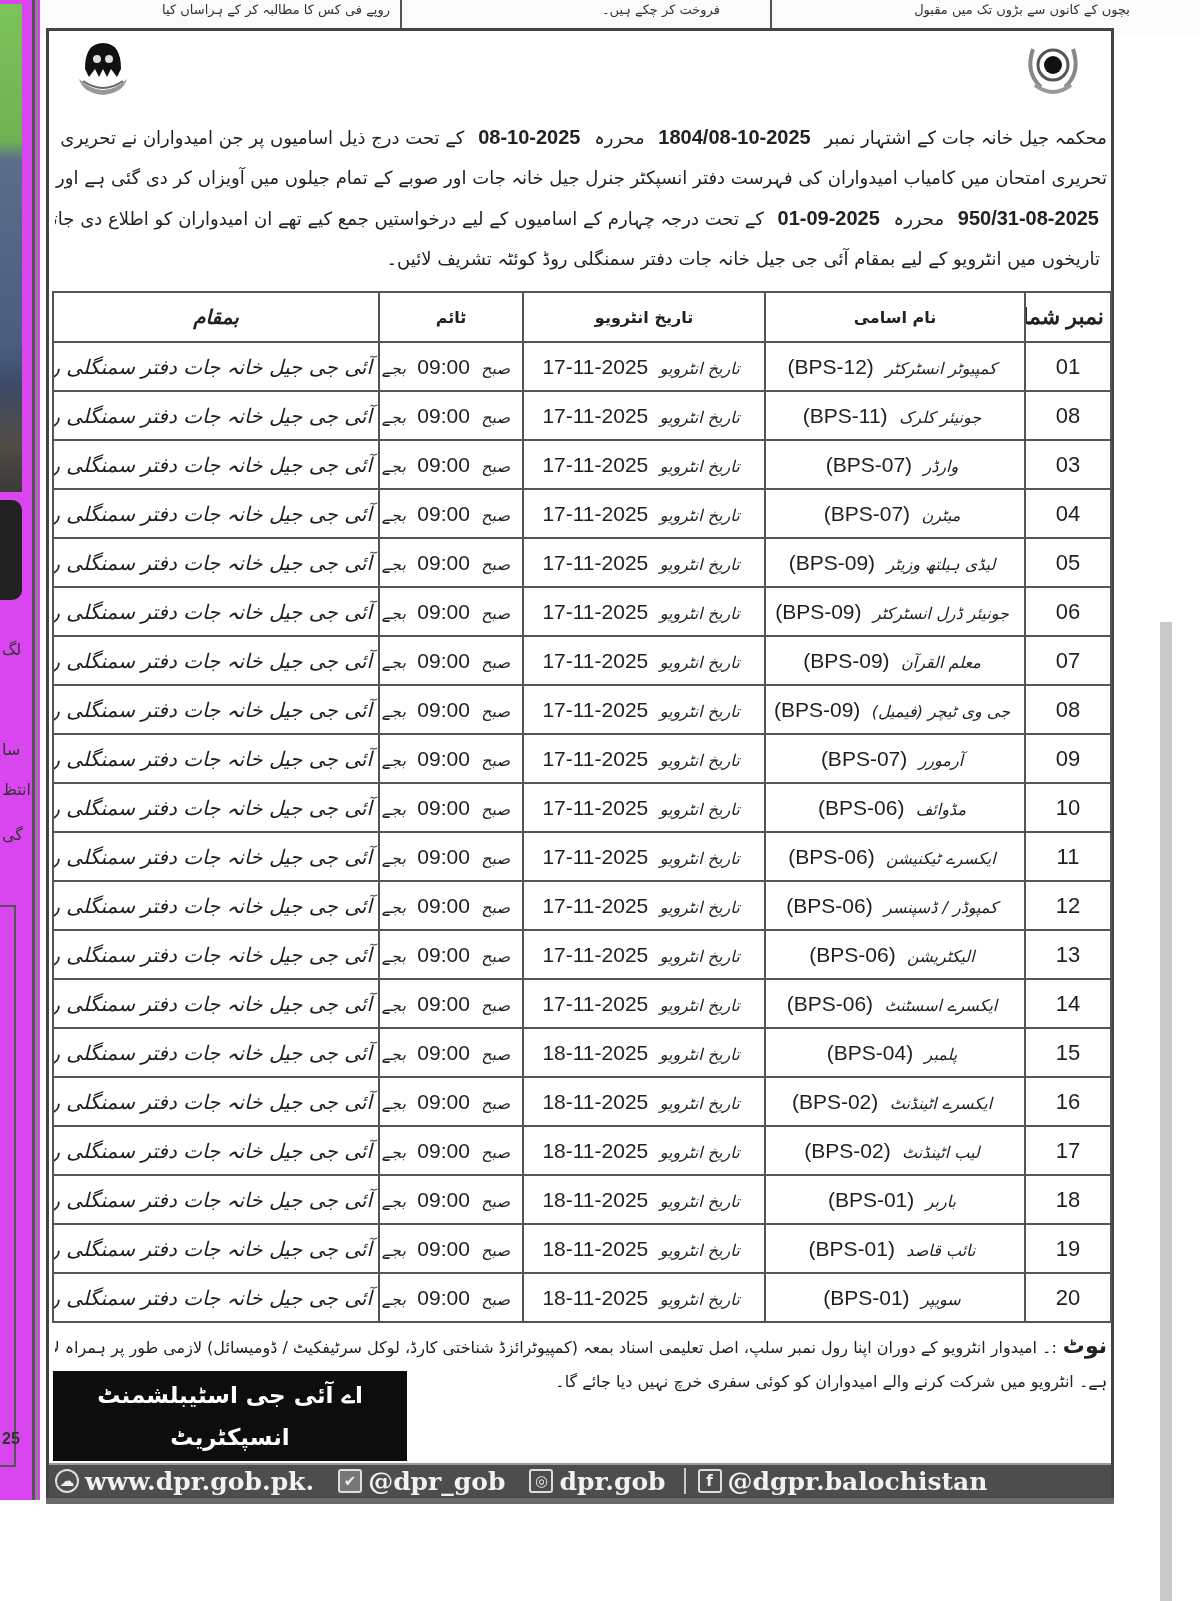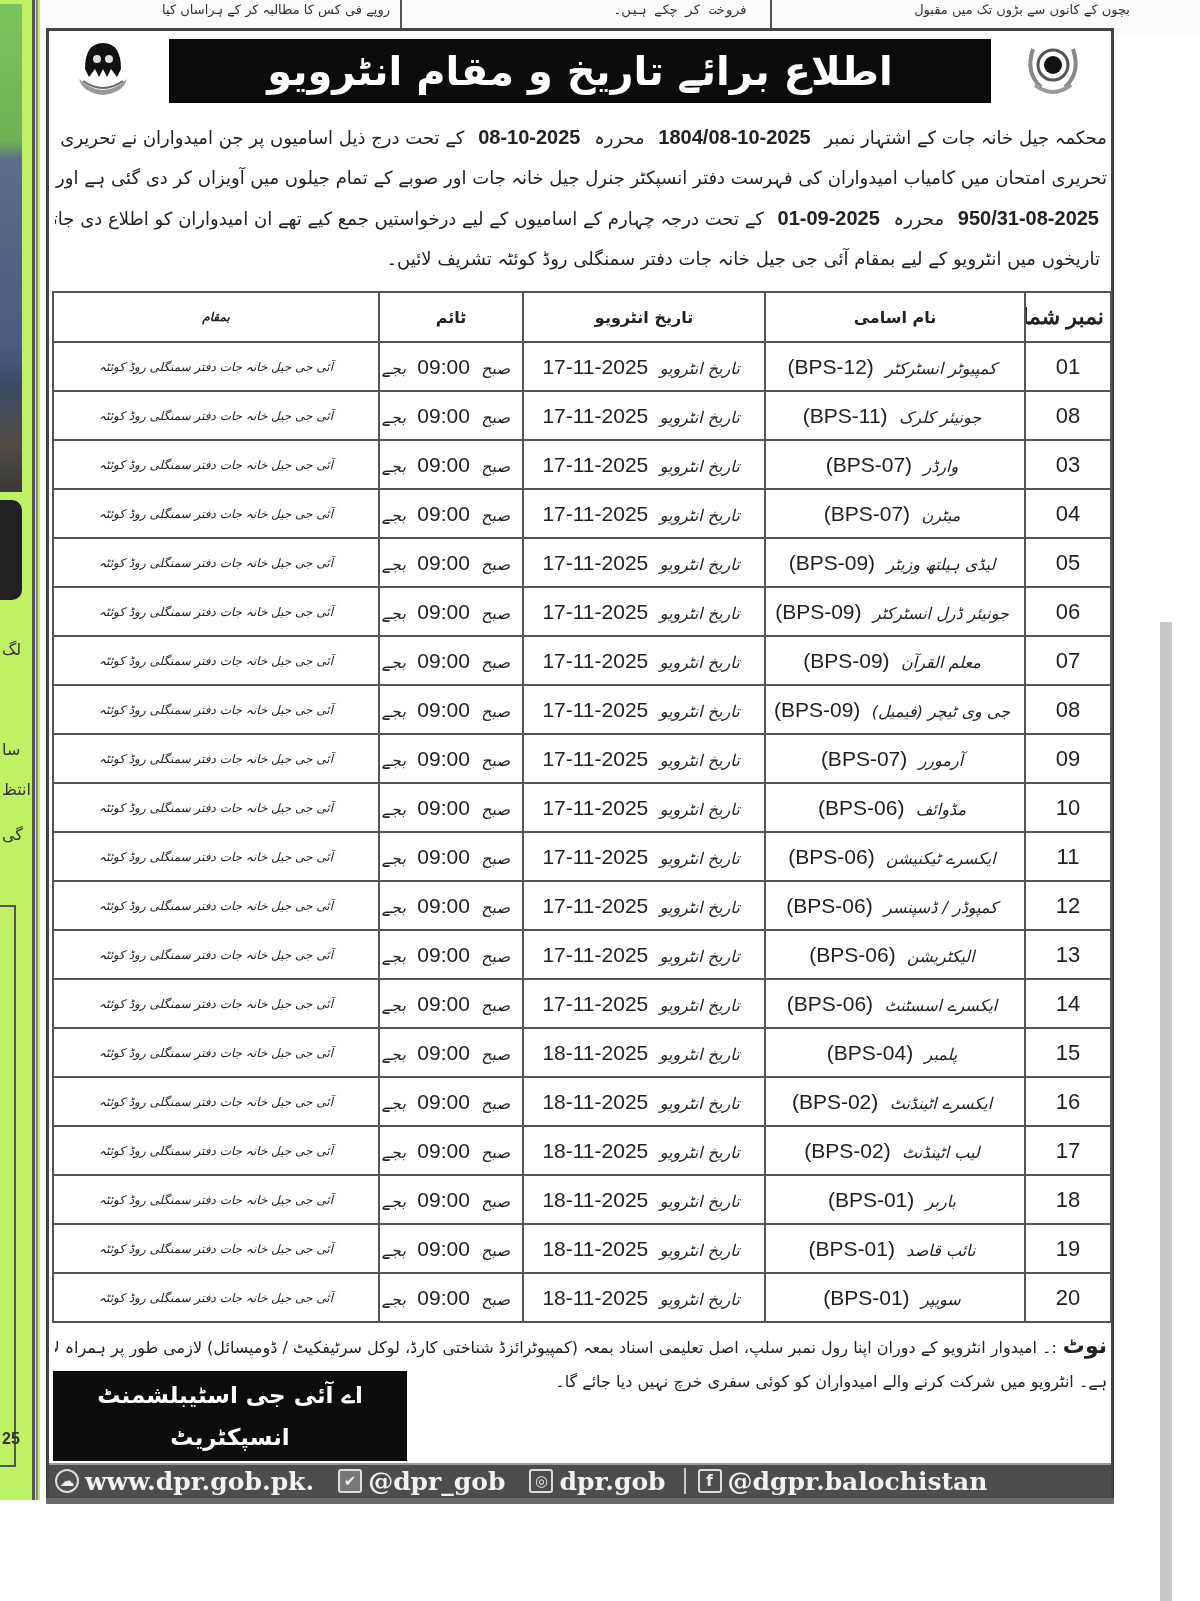--- a/index.html
+++ b/index.html
@@ -4,21 +4,21 @@
 <style>
   * { box-sizing: border-box; margin: 0; padding: 0; }
   html, body { width: 1200px; height: 1601px; background: #ffffff; overflow: hidden; }
   body { position: relative; font-family: "DejaVu Sans", sans-serif; color: #1a1a1a; }
 
   
   .top-strip { position: absolute; left: 0; top: 0; width: 1200px; height: 36px; background: #fbfbfb; }
   .top-strip .col-text { position: absolute; top: 2px; font-size: 13px; color: #333; direction: rtl; white-space: nowrap; overflow: hidden; }
   .top-strip .col-sep { position: absolute; top: 0; width: 2px; height: 28px; background: #555; }
 
-  .left-strip { position: absolute; left: 0; top: 0; width: 40px; height: 1500px; background: #bef264; overflow: hidden; }
+  .left-strip { position: absolute; left: 0; top: 0; width: 40px; height: 1500px; background: #d946ef; overflow: hidden; }
   .left-photo { position: absolute; left: 0; top: 4px; width: 22px; height: 488px;
     background: linear-gradient(180deg, #7cc35b 0%, #6fb253 28%, #5a6d8a 32%, #4a5d80 70%, #3c4a66 78%, #504c45 90%, #3a3a3a 100%); }
   .left-black-tab { position: absolute; left: 0; top: 500px; width: 22px; height: 100px; background: #222; border-radius: 0 10px 10px 0; }
   .left-text { position: absolute; left: 2px; font-size: 16px; color: #333; }
   .left-box { position: absolute; left: 0; top: 905px; width: 16px; height: 562px; border: 2px solid #555; border-left: none; }
   .left-rule { position: absolute; left: 32px; top: 0; width: 3px; height: 1500px; background: #555; }
   .left-rule2 { position: absolute; left: 36px; top: 0; width: 2px; height: 1500px; background: #888; }
 
   .right-scroll { position: absolute; left: 1160px; top: 622px; width: 12px; height: 979px; background: #c9c9c9; }
 
@@ -39,21 +39,21 @@
 
   
   .tbl { position: absolute; left: 3px; top: 260px; width: 1058px; border-collapse: collapse; direction: rtl; table-layout: fixed; }
   .tbl th, .tbl td { border: 2px solid #555; text-align: center; vertical-align: middle; padding: 0 6px; overflow: hidden; white-space: nowrap; }
   .tbl th { height: 50px; font-size: 16px; font-weight: bold; color: #222; }
   .tbl td { height: 49px; font-size: 17px; color: #1f1f1f; }
   .tbl .c-sn { width: 86px; font-family: "Liberation Sans", sans-serif; font-size: 22px; }
   .tbl .c-post { width: 260px; }
   .tbl .c-date { width: 242px; margin-top: 48px; }
   .tbl .c-time { width: 144px; }
-  .tbl .c-loc { width: 326px; font-size: 12px; font-style: italic; }
+  .tbl .c-loc { width: 326px; font-size: 20px; font-style: italic; }
   .bps, .date, .time { font-family: "Liberation Sans", sans-serif; font-size: 21px; direction: ltr; unicode-bidi: embed; }
   .urdu { font-size: 16px; font-style: italic; padding: 0 6px; }
 
   
   .note { position: absolute; left: 6px; top: 1298px; width: 1052px; direction: rtl; font-size: 16px; color: #222; line-height: 34px; }
   .note .note-label { font-weight: bold; font-size: 22px; padding-left: 6px; }
   .note p { white-space: nowrap; overflow: hidden; }
 
   .sign-box { position: absolute; left: 4px; top: 1340px; width: 354px; height: 90px; background: #0d0d0d; color: #fff;
     direction: rtl; text-align: center; font-weight: bold; font-size: 23px; line-height: 42px; padding-top: 3px; }
@@ -67,21 +67,21 @@
   .footer .ico.globe { border-radius: 50%; }
   .footer .sep { width: 2px; height: 26px; background: #ccc; margin-right: 6px; }
   .ad-bottom-shadow { position: absolute; left: 46px; top: 1498px; width: 1068px; height: 6px; background: #6a6a6a; }
 </style>
 </head>
 <body>
 
 <div class="top-strip">
   <span class="col-text" style="left:60px;width:330px;">روپے فی کس کا مطالبہ کر کے ہراساں کیا</span>
   <span class="col-sep" style="left:400px;"></span>
-  <span class="col-text" style="left:568px;width:180px;font-family:Liberation Mono, monospace;">فروخت کر چکے ہیں۔</span>
+  <span class="col-text" style="left:540px;width:180px;">فروخت کر چکے ہیں۔</span>
   <span class="col-sep" style="left:770px;"></span>
   <span class="col-text" style="left:780px;width:350px;text-align:right;">بچوں کے کانوں سے بڑوں تک میں مقبول</span>
 </div>
 
 <div class="left-strip">
   <div class="left-photo"></div>
   <div class="left-black-tab"></div>
   <span class="left-text" style="top:640px;">لگ</span>
   <span class="left-text" style="top:740px;">سا</span>
   <span class="left-text" style="top:780px;">انتظ</span>
@@ -98,23 +98,20 @@
 
   <div class="header">
     <div class="logo logo-left">
       <svg width="64" height="62" viewBox="0 0 64 62">
         <path d="M14 30 Q14 4 32 4 Q50 4 50 30 L46 38 L40 30 L36 38 L32 30 L28 38 L24 30 L18 38 Z" fill="#111"></path>
         <circle cx="26" cy="20" r="4" fill="#ddd"></circle>
           <circle cx="38" cy="20" r="4" fill="#ddd"></circle>
         <path d="M8 40 Q32 62 56 40 Q52 54 32 56 Q12 54 8 40 Z" fill="#999"></path>
         <path d="M12 42 Q32 56 52 42" stroke="#666" stroke-width="2" fill="none"></path>
       </svg>
-    </div>
-    <div class="title-box">
-      <span>اطلاع برائے تاریخ و مقام انٹرویو</span>
     </div>
     <div class="logo logo-right">
       <svg width="64" height="62" viewBox="0 0 64 62">
         <path d="M12 10 Q4 34 20 48" stroke="#888" stroke-width="4" fill="none"></path>
         <path d="M52 10 Q60 34 44 48" stroke="#888" stroke-width="4" fill="none"></path>
         <circle cx="32" cy="26" r="15" fill="none" stroke="#555" stroke-width="3"></circle>
         <circle cx="32" cy="26" r="9" fill="#111"></circle>
         <path d="M14 46 Q32 60 50 46" stroke="#999" stroke-width="4" fill="none"></path>
       </svg>
     </div>

